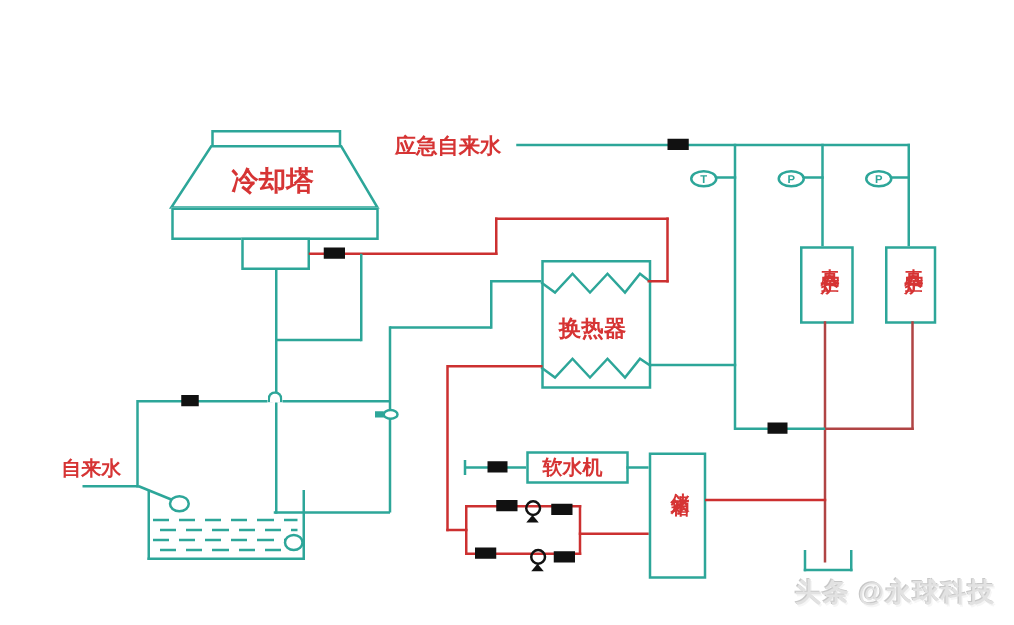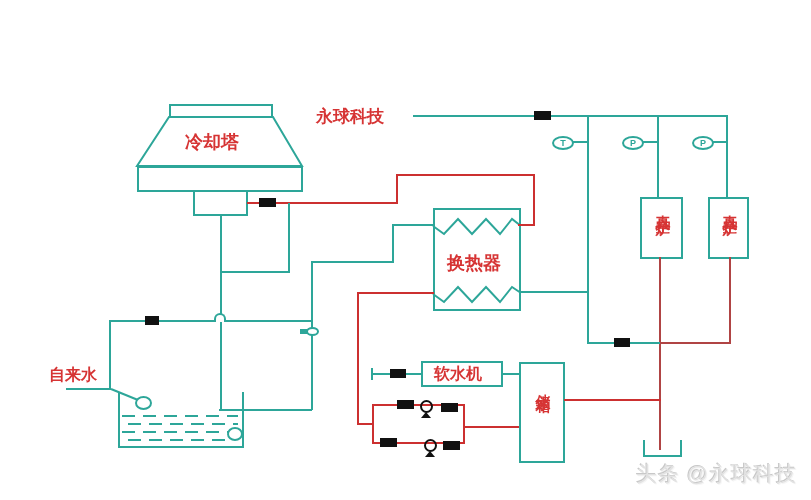--- a/index.html
+++ b/index.html
@@ -25,39 +25,39 @@
   .hop{position:absolute;width:12px;height:9px;border:2px solid var(--teal);border-bottom:none;
        border-radius:7px 7px 0 0;box-sizing:border-box;background:#fff;}
   .ball{position:absolute;border:2px solid var(--teal);border-radius:50%;box-sizing:border-box;background:#fff;}
   .dash{position:absolute;height:2px;background:repeating-linear-gradient(90deg,var(--teal) 0 13px,transparent 13px 21px);}
   .pump{position:absolute;width:12px;}
   .pump .head{width:9px;height:9px;border:2px solid var(--blk);border-radius:50%;margin:0 auto;}
   .pump .base{width:0;height:0;border-left:5px solid transparent;border-right:5px solid transparent;
               border-bottom:6px solid var(--blk);margin:-1px auto 0 auto;}
   .title{position:absolute;left:0;right:0;top:25px;text-align:center;color:#0c0c0c;
          font-size:19px;font-weight:bold;letter-spacing:1px;}
-  .wm{position:absolute;left:636px;top:460px;font-size:21px;font-weight:normal;color:#e2e2e2;
+  .wm{position:absolute;left:636px;top:460px;font-size:21px;font-weight:bold;color:#e2e2e2;
       text-shadow:-1px -1px 0 #c8c8c8,1px 1px 0 #f6f6f6;letter-spacing:1px;}
   svg{position:absolute;overflow:visible;}
 </style>
 </head>
 <body>
 
 <div id="canvas">
 
 
   <div class="box" style="left:169px;top:104px;width:104px;height:14px;"></div>
   <svg style="left:136px;top:116px;" width="168" height="52">
     <polygon points="33,1 137,1 166,50 1,50" fill="#ffffff" stroke="#2da699" stroke-width="2"></polygon>
   </svg>
   <div class="box" style="left:137px;top:166px;width:166px;height:26px;"></div>
   <div class="box" style="left:193px;top:190px;width:55px;height:26px;"></div>
-  <div class="lbl" style="left:185px;top:130px;font-size:18px;">冷却塔</div>
+  <div class="lbl" style="left:185px;top:130px;font-size:22px;">冷却塔</div>
 
-  <div class="lbl" style="left:316px;top:105px;font-size:17px;">永球科技</div>
+  <div class="lbl" style="left:316px;top:105px;font-size:17px;">应急自来水</div>
   <div class="hl t" style="left:413px;top:115px;width:315px;height:2px;"></div>
   <div class="valve" style="left:534px;top:111px;width:17px;height:9px;"></div>
   <div class="vl t" style="left:587px;top:115px;width:2px;height:229px;"></div>
   <div class="vl t" style="left:657px;top:115px;width:2px;height:83px;"></div>
   <div class="vl t" style="left:726px;top:115px;width:2px;height:83px;"></div>
 
   <div class="hl t" style="left:572px;top:141px;width:17px;height:2px;"></div>
   <div class="hl t" style="left:642px;top:141px;width:17px;height:2px;"></div>
   <div class="hl t" style="left:711px;top:141px;width:17px;height:2px;"></div>
   <div class="inst" style="left:552px;top:136px;"><span>T</span></div>

